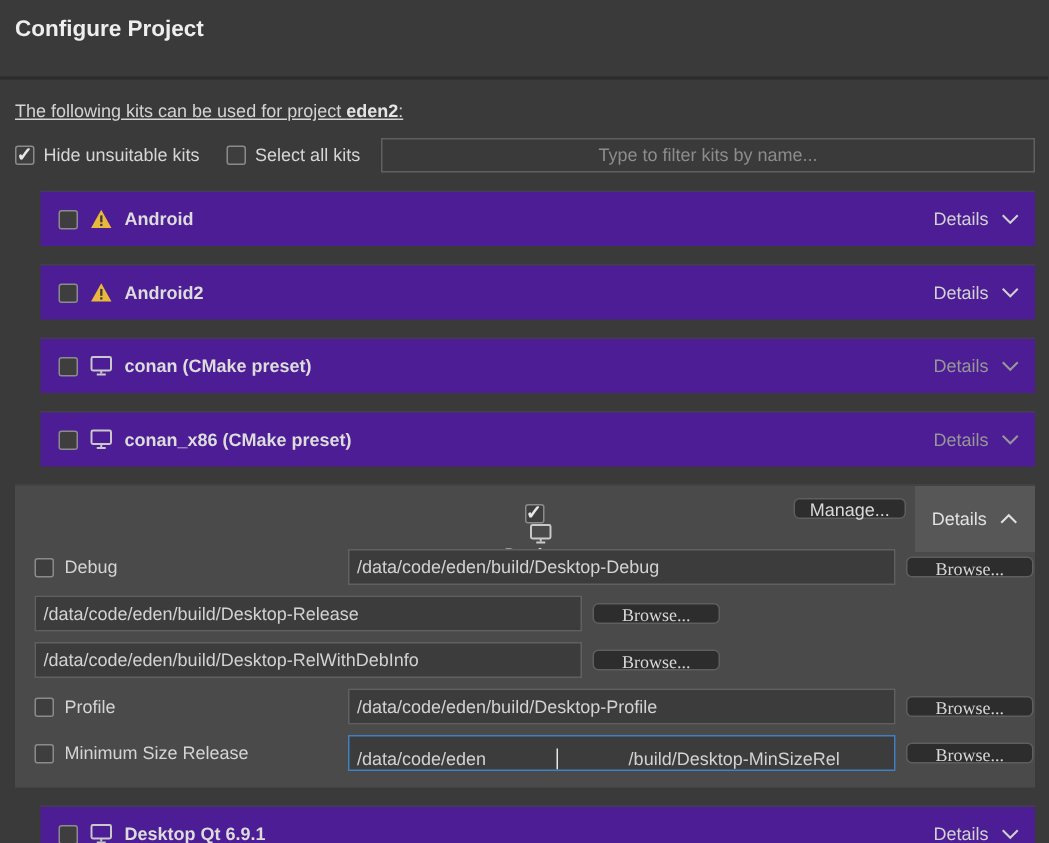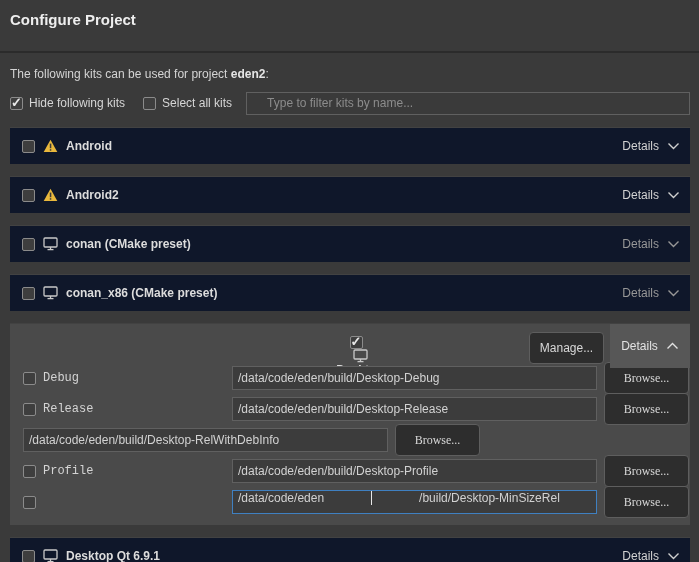--- a/index.html
+++ b/index.html
@@ -9,109 +9,109 @@
     color:#d6d6d6;
     font-family:"Liberation Sans", sans-serif;
     font-size:12px;
     overflow:hidden;
   }
   .page-title {
     font-size:15px; font-weight:bold; color:#eeeeee;
     padding:11px 0 23px 10px;
   }
   .title-divider { height:2px; background:#2b2b2b; width:100%; }
-  .intro { padding:14px 0 0 10px; color:#d4d4d4; }
+  .intro { padding:14px 0 0 10px; color:#d4d4d4;text-decoration:underline; }
   .intro b { color:#e4e4e4; }
   .controls {
     display:flex; align-items:center;
     margin:10px 9px 0 10px; height:24px;
   }
   .cb {
     width:13px; height:13px; flex:none;
     background:#3e3e3e; border:1px solid #8b8b8b; border-radius:2px;
     position:relative; display:inline-block;
   }
   .cb.checked::after {
     content:"✓"; position:absolute; left:0px; top:-3px;
     color:#e8e8e8; font-size:13px; font-weight:bold;
   }
   .cb-label { margin-left:6px; white-space:nowrap; }
   .gap18 { width:18px; flex:none; }
   .filter-input {
     flex:1; height:23px; margin-left:14px;
     background:#3a3a3a; border:1px solid #606060;
     color:#f97316; font-family:"Liberation Sans", sans-serif; font-size:12px;
-    padding:0 20px; outline:none;
+    padding:0 20px; outline:none;text-align:center;
   }
   .filter-input::placeholder { color:#8c8c8c; }
   .kit-row {
-    margin:12px 9px 0 10px; height:37px;
-    background:#0f172a; border-top:1px solid #424242;
+    margin:12px 9px 0 27px; height:37px;
+    background:#4c1d95; border-top:1px solid #424242;
     display:flex; align-items:center; padding:0 10px 0 12px;
   }
   .kit-name { font-weight:bold; color:#dcdcdc; margin-left:8px; }
   .kit-icon { margin-left:8px; display:flex; align-items:center; }
   .spacer { flex:1; }
   .details-toggle { display:flex; align-items:center; color:#d2d2d2; }
   .details-toggle.dim { color:#979797; }
   .details-toggle .chev { margin-left:8px; display:flex; }
   .kit-panel {
     margin:12px 9px 0 10px; height:202px;
     background:#4a4a4a; border-top:1px solid #424242;
     position:relative;
   }
   .panel-header {
     display:flex; align-items:center;
     padding:12px 0 0 12px; height:42px;flex-direction:column;
   }
   .manage-btn, .browse-btn {
     background:#2d2d2d; border:1px solid #5e5e5e; border-radius:4px;
     color:#d8d8d8; font-family:"Liberation Sans", sans-serif; font-size:12px;
-    height:32px; cursor:pointer;
+    height:14px; cursor:pointer;
   }
   .manage-btn {
     position:absolute; top:8px; right:86px; width:75px;
   }
   .details-open {
     position:absolute; top:0; right:0; width:80px; height:44px;
     background:#575757; color:#e2e2e2;
     display:flex; align-items:center; justify-content:center;
   }
   .details-open .chev { margin-left:8px; display:flex; }
   .cfg-row {
     display:flex; align-items:center;
     margin:0 0 7px 13px; height:24px;
   }
-  .cfg-left { display:flex; align-items:center; width:209px; flex:none;font-family:Liberation Mono, monospace; }
+  .cfg-left { display:flex; align-items:center; width:209px; flex:none; }
   .cfg-label { margin-left:7px; color:#d4d4d4; }
   .path-input {
     width:365px; height:24px; flex:none;
     background:#3c3c3c; border:1px solid #606060;
     color:#d2d2d2; font-family:"Liberation Sans", sans-serif; font-size:12px;
     padding:0 5px; outline:none;
   }
   .path-input.focus-box {
     border:1px solid #3f80c1;
-    display:flex; align-items:flex-start; white-space:pre; overflow:hidden;gap:47px;
+    display:flex; align-items:flex-end; white-space:pre; overflow:hidden;gap:47px;
   }
   .caret { width:1px; height:14px; background:#e8e8e8; flex:none; }
   .browse-btn { width:85px; margin-left:7px; flex:none;font-family:Liberation Serif, serif; }
   svg { display:block; }
 </style>
 </head>
 <body>
 
 <div class="page-title">Configure Project</div>
 <div class="title-divider"></div>
 
 <div class="intro"><span>The following kits can be used for project </span><b>eden2</b><span>:</span></div>
 
 <div class="controls">
   <span class="cb checked"></span>
-  <span class="cb-label">Hide following kits</span>
+  <span class="cb-label">Hide unsuitable kits</span>
   <span class="gap18"></span>
   <span class="cb"></span>
   <span class="cb-label">Select all kits</span>
   <input class="filter-input" placeholder="Type to filter kits by name..." style="">
 </div>
 
 <div class="kit-row">
   <span class="cb"></span>
   <span class="kit-icon">
     <svg width="15" height="14" viewBox="0 0 15 14">
@@ -220,24 +220,20 @@
   <div class="cfg-row">
     <span class="cfg-left">
       <span class="cb"></span>
       <span class="cfg-label">Debug</span>
     </span>
     <input class="path-input" value="/data/code/eden/build/Desktop-Debug" style="">
     <button class="browse-btn">Browse...</button>
   </div>
 
   <div class="cfg-row">
-    <span class="cfg-left">
-      <span class="cb"></span>
-      <span class="cfg-label">Release</span>
-    </span>
     <input class="path-input" value="/data/code/eden/build/Desktop-Release" style="">
     <button class="browse-btn">Browse...</button>
   </div>
 
   <div class="cfg-row">
     <input class="path-input" value="/data/code/eden/build/Desktop-RelWithDebInfo" style="">
     <button class="browse-btn">Browse...</button>
   </div>
 
   <div class="cfg-row">
@@ -245,20 +241,21 @@
       <span class="cb"></span>
       <span class="cfg-label">Profile</span>
     </span>
     <input class="path-input" value="/data/code/eden/build/Desktop-Profile" style="">
     <button class="browse-btn">Browse...</button>
   </div>
 
   <div class="cfg-row">
     <span class="cfg-left">
       <span class="cb"></span>
+      <span class="cfg-label">Minimum Size Release</span>
     </span>
     <div class="path-input focus-box"><span>/data/code/eden</span><span class="caret"></span><span>/build/Desktop-MinSizeRel</span></div>
     <button class="browse-btn">Browse...</button>
   </div>
 </div>
 
 <div class="kit-row">
   <span class="cb"></span>
   <span class="kit-icon">
     <svg width="15" height="14" viewBox="0 0 15 14">

